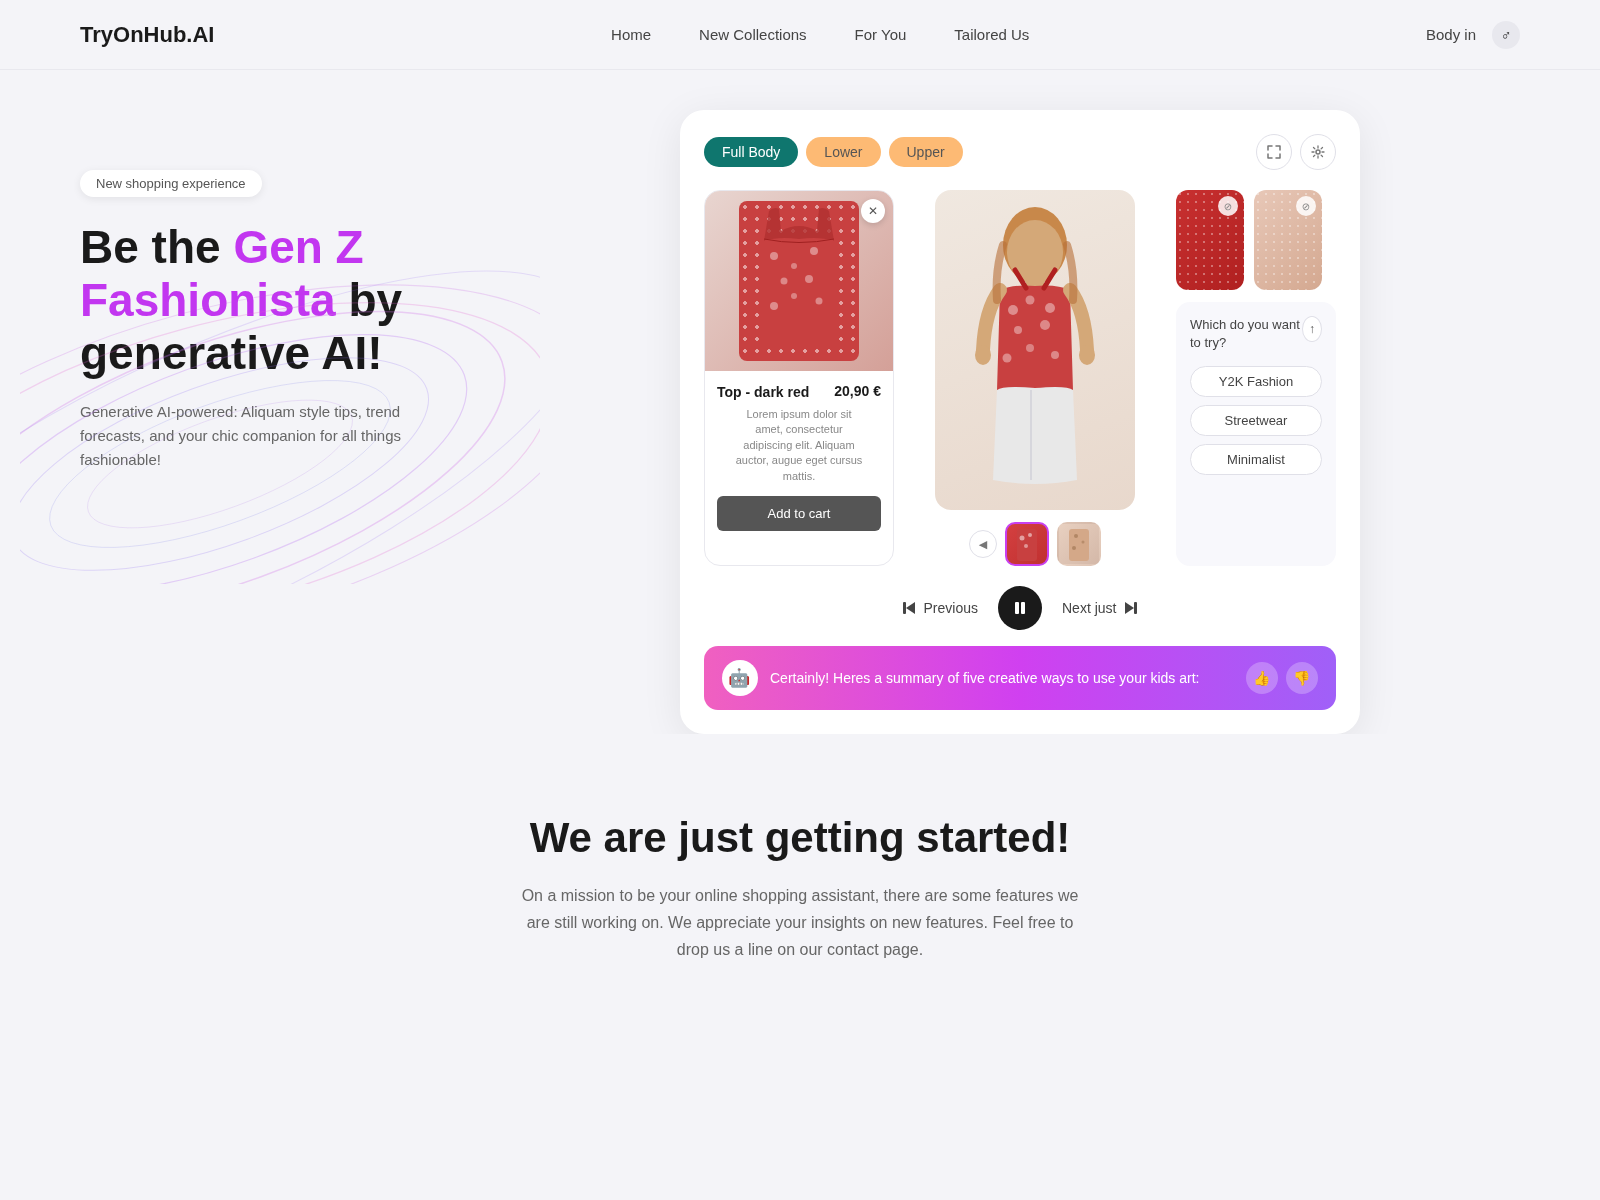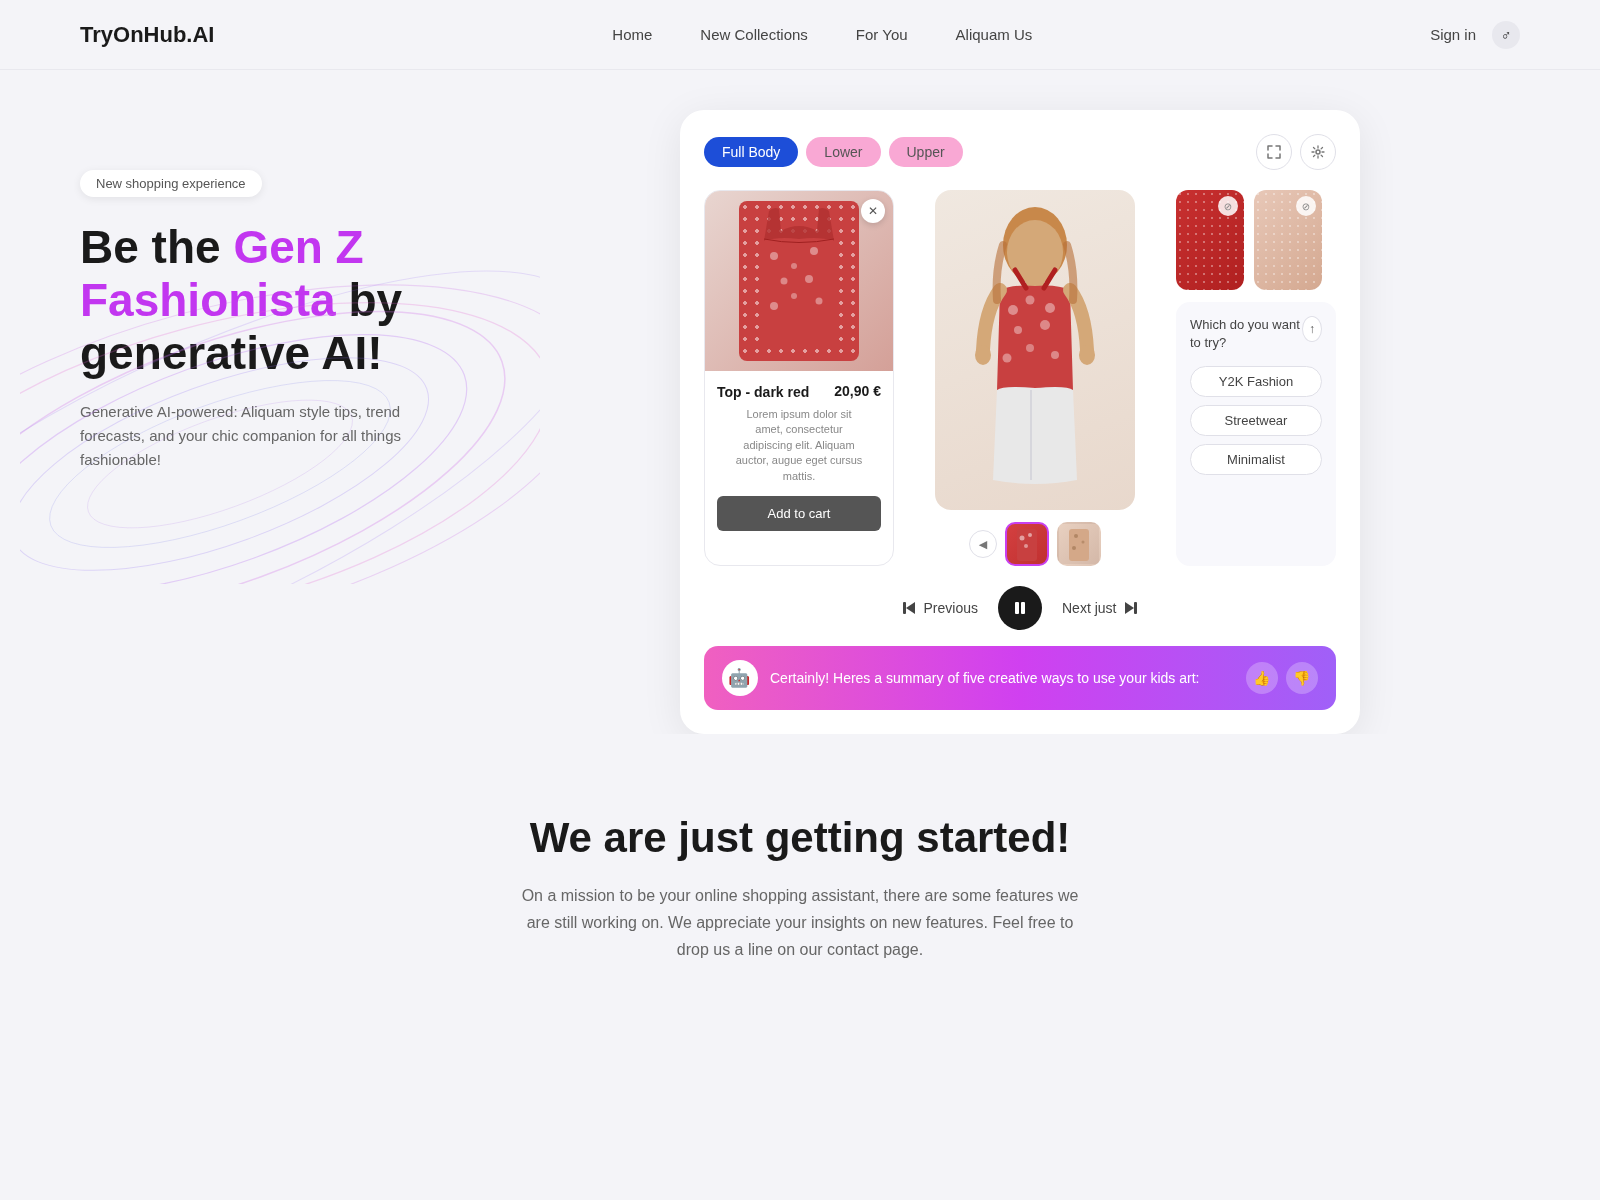--- a/index.html
+++ b/index.html
@@ -50,23 +50,23 @@
     }
 
     
     .body-filters {
       display: flex; align-items: center; justify-content: space-between;
       margin-bottom: 20px;
     }
     .filter-pills { display: flex; gap: 8px; }
     .filter-pill {
       padding: 7px 18px; border-radius: 20px; font-size: 14px; font-weight: 500;
-      border: none; cursor: pointer; background: #f9a8d4; color: #555;
-    }
-    .filter-pill.active { background: #1d4ed8; color: #fff; }
+      border: none; cursor: pointer; background: #fdba74; color: #555;
+    }
+    .filter-pill.active { background: #0f766e; color: #fff; }
     .filter-icons { display: flex; gap: 8px; }
     .icon-btn {
       width: 36px; height: 36px; border-radius: 50%; border: 1px solid #e0e0e8;
       background: #fff; display: flex; align-items: center; justify-content: center;
       cursor: pointer; font-size: 14px; color: #777;
     }
 
     
     .card-content { display: flex; gap: 16px; }
 
@@ -218,24 +218,24 @@
   </style>
 </head>
 <body>
 
 <nav>
   <div class="nav-logo">TryOnHub.AI</div>
   <div class="nav-links">
     <a>Home</a>
     <a>New Collections</a>
     <a>For You</a>
-    <a>Aliquam Us</a>
+    <a>Tailored Us</a>
   </div>
   <div class="nav-right">
-    <span class="nav-signin">Sign in</span>
+    <span class="nav-signin">Body in</span>
     <div class="nav-icon">♂</div>
   </div>
 </nav>
 
 <div class="hero-section">
 
   <div class="hero-left">
     <div class="badge">New shopping experience</div>
     <h1 class="hero-title">
       <span>Be the </span><span class="purple">Gen Z Fashionista</span><span> by generative AI!</span>

